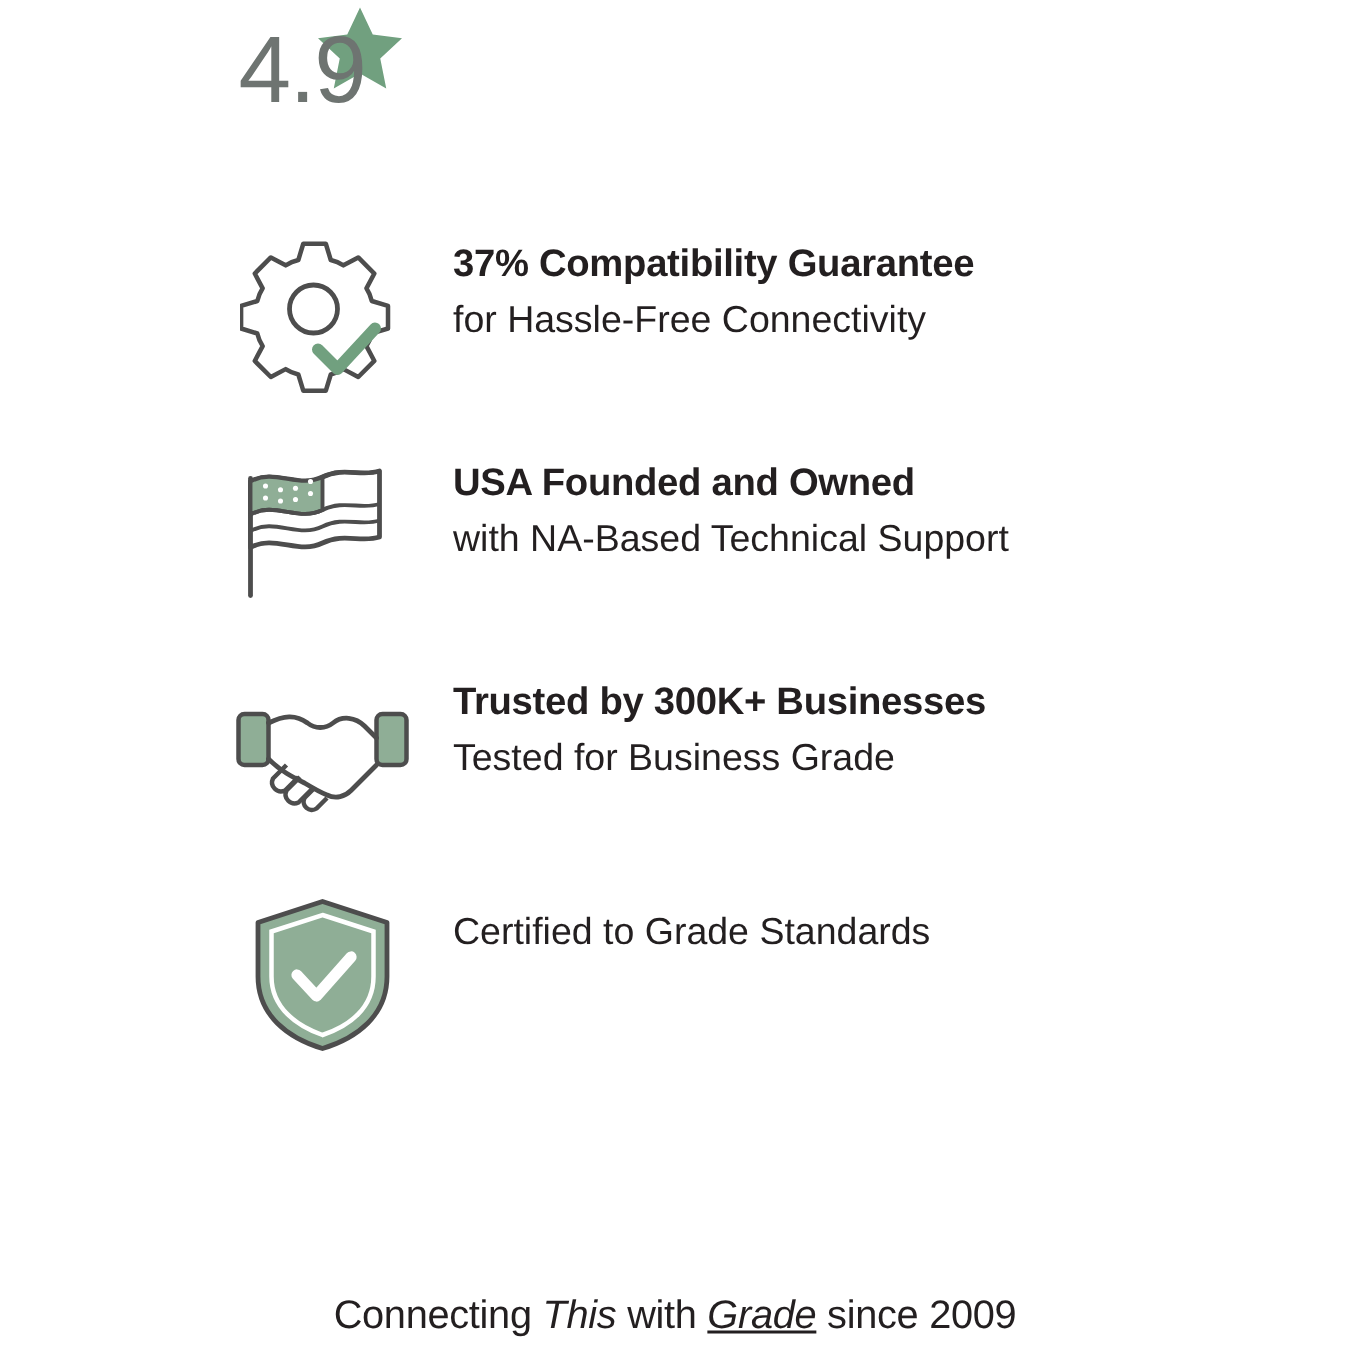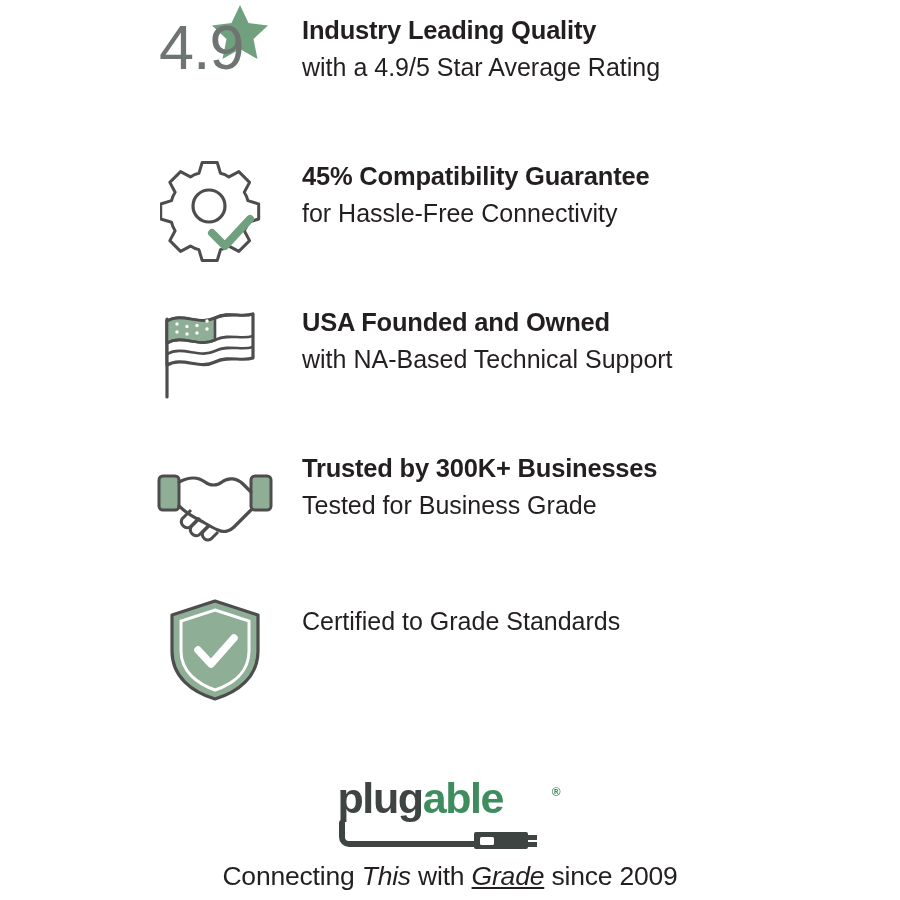--- a/index.html
+++ b/index.html
@@ -141,36 +141,32 @@
 
     <div class="feature">
       <div class="icon-cell">
         <div class="rating-wrap">
           <svg class="rating-star" width="66" height="66" viewBox="0 0 66 66">
             <polygon points="33,3 41.5,21 61,23.5 46.5,37 50.5,57 33,47 15.5,57 19.5,37 5,23.5 24.5,21" fill="#71a07f"></polygon>
           </svg>
           <div class="rating-num">4.9</div>
         </div>
       </div>
-      <div class="text-cell">
-        <div class="headline">Industry Leading Quality</div>
-        <div class="subline">with a 4.9/5 Star Average Rating</div>
-      </div>
     </div>
 
     <div class="feature">
       <div class="icon-cell">
         <svg width="110" height="106" viewBox="0 0 110 106">
           <path d="M47 8 h16 l3.5 11.5 a28 28 0 0 1 9 3.8 l10.5 -5.6 l11.4 11.4 l-5.6 10.5 a28 28 0 0 1 3.8 9 l11.5 3.5 v16 l-11.5 3.5 a28 28 0 0 1 -3.8 9 l5.6 10.5 l-11.4 11.4 l-10.5 -5.6 a28 28 0 0 1 -9 3.8 l-3.5 11.5 h-16 l-3.5 -11.5 a28 28 0 0 1 -9 -3.8 l-10.5 5.6 l-11.4 -11.4 l5.6 -10.5 a28 28 0 0 1 -3.8 -9 l-11.5 -3.5 v-16 l11.5 -3.5 a28 28 0 0 1 3.8 -9 l-5.6 -10.5 l11.4 -11.4 l10.5 5.6 a28 28 0 0 1 9 -3.8 z" fill="none" stroke="#4d4d4d" stroke-width="3.2" stroke-linejoin="round" transform="translate(-2,-4) scale(0.94)"></path>
           <circle cx="49" cy="47" r="16" fill="none" stroke="#4d4d4d" stroke-width="3.2"></circle>
           <path d="M52 74 l13 13 l25 -27" fill="none" stroke="#71a07f" stroke-width="8" stroke-linecap="round" stroke-linejoin="round"></path>
         </svg>
       </div>
       <div class="text-cell">
-        <div class="headline">45% Compatibility Guarantee</div>
+        <div class="headline">37% Compatibility Guarantee</div>
         <div class="subline">for Hassle-Free Connectivity</div>
       </div>
     </div>
 
     <div class="feature">
       <div class="icon-cell">
         <svg width="112" height="94" viewBox="0 0 112 94">
           <path d="M8 8 v78" stroke="#4d4d4d" stroke-width="3.2" fill="none" stroke-linecap="round"></path>
           <path d="M8 10 c16 -9 32 5 48 -3 c14 -7 26 0 38 -4 v44 c-12 4 -24 -3 -38 4 c-16 8 -32 -6 -48 3 z" fill="#ffffff" stroke="#4d4d4d" stroke-width="3.2" stroke-linejoin="round"></path>
           <path d="M8 10 c16 -9 32 5 48 -3 v22 c-16 8 -32 -6 -48 3 z" fill="#8fae96" stroke="#4d4d4d" stroke-width="2.6"></path>
@@ -222,27 +218,16 @@
         </svg>
       </div>
       <div class="text-cell">
         <div class="subline">Certified to Grade Standards</div>
       </div>
     </div>
 
   </div>
 
   <div class="footer">
-    <div class="logo-wrap">
-      <div class="logo-text"><span>plug</span><span class="green">able</span></div>
-      <div class="logo-reg">®</div>
-      <svg class="logo-cable" width="225" height="30" viewBox="0 0 225 30">
-        <path d="M4 4 v14 a7 7 0 0 0 7 7 h130" fill="none" stroke="#3d4442" stroke-width="6" stroke-linecap="round"></path>
-        <rect x="136" y="13" width="54" height="17" rx="2" fill="#3d4442"></rect>
-        <rect x="190" y="16" width="9" height="5" fill="#3d4442"></rect>
-        <rect x="190" y="23" width="9" height="5" fill="#3d4442"></rect>
-        <rect x="142" y="18" width="14" height="8" rx="1.5" fill="#ffffff"></rect>
-      </svg>
-    </div>
     <div class="tagline"><span>Connecting </span><span class="it">This</span><span> with </span><span class="ul">Grade</span><span> since 2009</span></div>
   </div>
 
 </div>
 
 </body></html>

